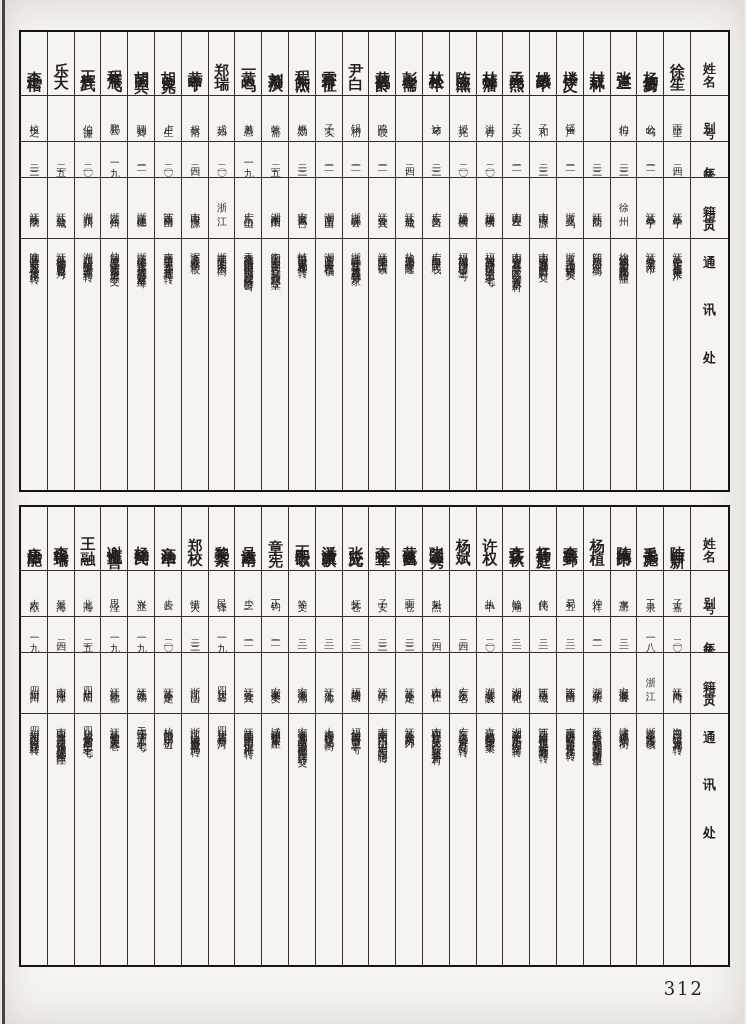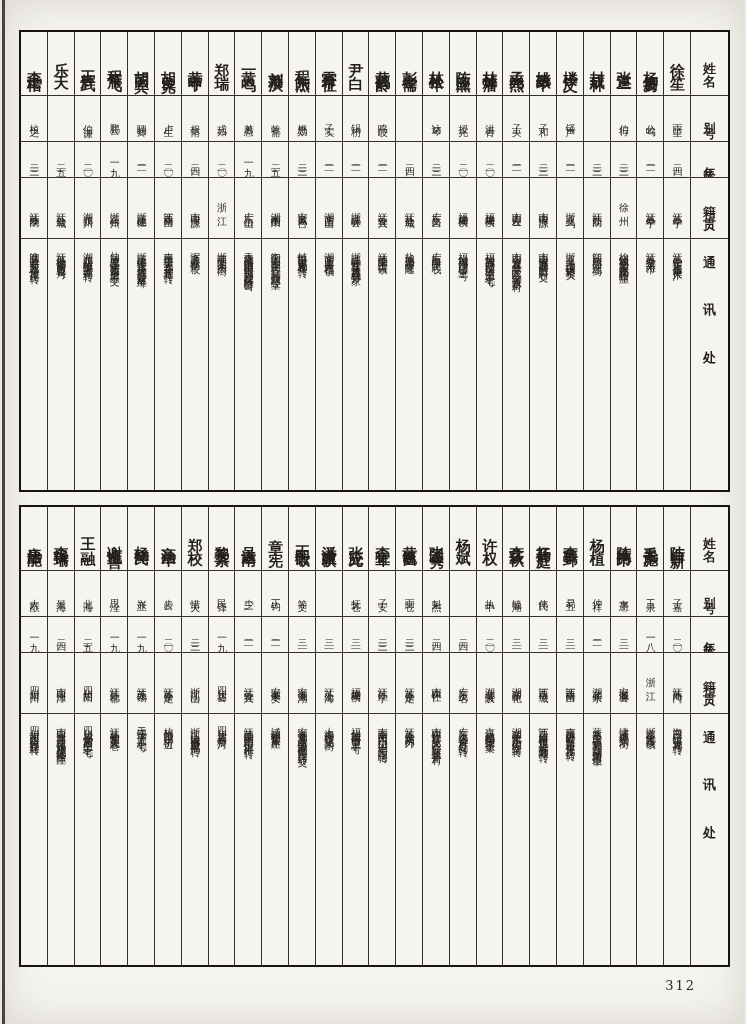--- a/index.html
+++ b/index.html
@@ -54,23 +54,23 @@
   .t-origin{font-size:10px;letter-spacing:2px;}
   .t-origin.two{letter-spacing:14px;}
   .t-address{font-size:10px;letter-spacing:2px;}
   
   .h-name{font-size:13px;font-weight:bold;letter-spacing:12px;}
   .h-alias{font-size:12px;font-weight:bold;letter-spacing:7px;}
   .h-age{font-size:12px;font-weight:bold;letter-spacing:4px;}
   .h-origin{font-size:13px;font-weight:bold;letter-spacing:12px;}
   .h-address{font-size:13px;font-weight:bold;letter-spacing:48px;}
   .page-number{
-    position:absolute;right:48px;top:978px;
+    position:absolute;right:40px;top:978px;
     font-family:"DejaVu Serif",serif;
-    font-size:13px;letter-spacing:2px;color:#2a2621;
+    font-size:18px;letter-spacing:2px;color:#2a2621;
   }
 </style>
 </head>
 <body>
 
 <div class="page">
   <div class="scan-edge-left"></div>
 
   <div class="dir-table" id="table-top">
     <div class="col hcol">

